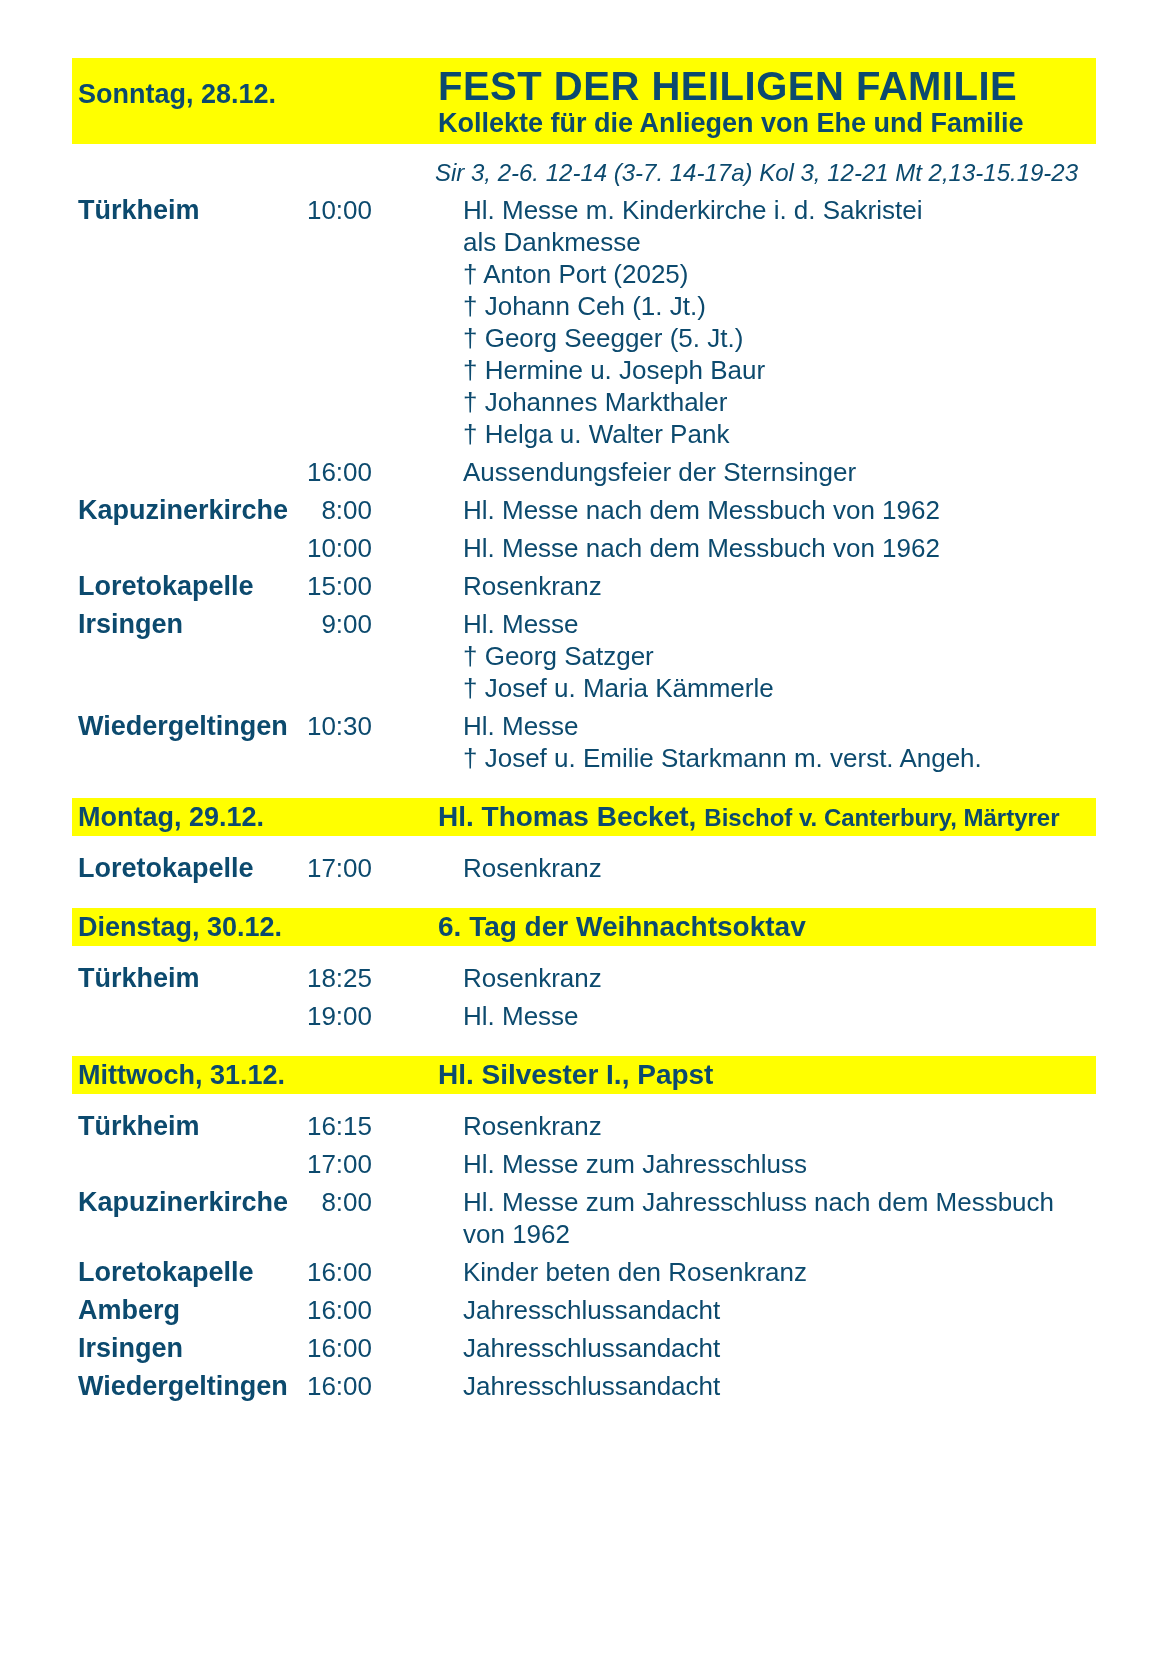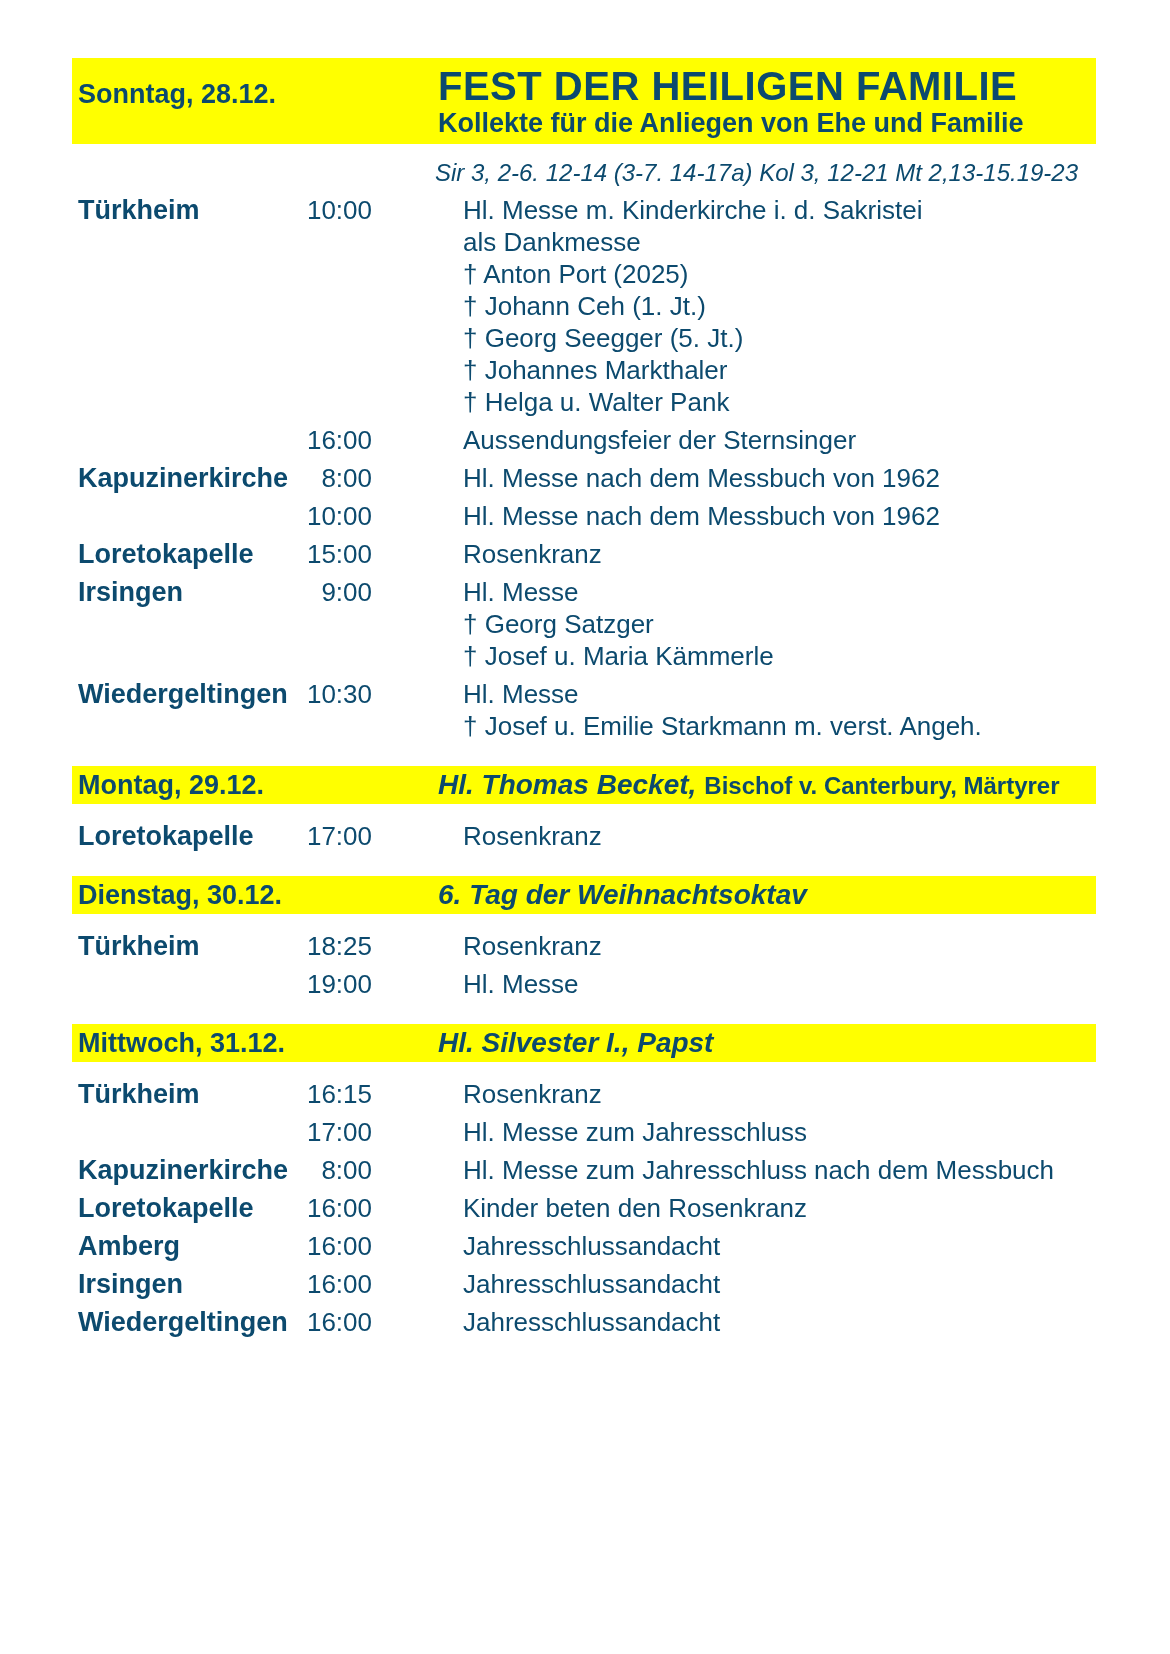--- a/index.html
+++ b/index.html
@@ -18,21 +18,21 @@
   .band { background: #ffff00; width: 100%; }
   .band-large { min-height: 84px; display: flex; padding: 7px 0 6px 6px; }
   .band-large .day-label { width: 360px; padding-top: 13px; }
   .day-label { font-weight: bold; font-size: 27px; line-height: 32px; white-space: nowrap; }
   .title-wrap { flex: 1; }
   .band-title { white-space: nowrap; }
   .band-large .band-title .big { font-size: 40px; line-height: 42px; font-weight: bold; letter-spacing: 0.5px; }
   .band-large .subtitle { font-size: 27px; font-weight: bold; line-height: 30px; margin-top: 1px; }
   .band-normal { min-height: 38px; display: flex; align-items: center; padding-left: 6px; margin-top: 24px; margin-bottom: 16px; }
   .band-normal .day-label { width: 360px; }
-  .band-normal .band-title .big { font-size: 28px; font-weight: bold; font-style: italic; }
+  .band-normal .band-title .big { font-size: 28px; font-weight: bold; }
   .band-title .small { font-size: 24px; font-weight: bold; margin-left: 8px; }
   .band-title .small:empty { display: none; }
   .readings { font-style: italic; font-size: 24px; line-height: 30px; margin: 14px 0 1px 363px; white-space: nowrap; }
   .entries { width: 100%; }
   .entry { display: flex; margin-top: 6px; padding-left: 6px; }
   .loc { width: 222px; font-weight: bold; font-size: 27px; line-height: 32px; white-space: nowrap; flex-shrink: 0; }
   .time { width: 72px; text-align: right; font-size: 26px; line-height: 32px; white-space: nowrap; flex-shrink: 0; }
   .desc { margin-left: 63px; flex: 1; min-width: 0; }
   .desc-line { font-size: 26px; line-height: 32px; white-space: nowrap; margin-left: 28px; }
 </style>
@@ -51,20 +51,21 @@
     <div class="entries">
       <div class="entry">
         <div class="loc">Türkheim</div>
         <div class="time">10:00</div>
         <div class="desc">
           <div class="desc-line">Hl. Messe m. Kinderkirche i. d. Sakristei</div>
           <div class="desc-line">als Dankmesse</div>
           <div class="desc-line">† Anton Port (2025)</div>
           <div class="desc-line">† Johann Ceh (1. Jt.)</div>
           <div class="desc-line">† Georg Seegger (5. Jt.)</div>
+          <div class="desc-line">† Hermine u. Joseph Baur</div>
           <div class="desc-line">† Johannes Markthaler</div>
           <div class="desc-line">† Helga u. Walter Pank</div>
         </div>
       </div>
       <div class="entry">
         <div class="loc"></div>
         <div class="time">16:00</div>
         <div class="desc">
           <div class="desc-line">Aussendungsfeier der Sternsinger</div>
         </div>
@@ -164,20 +165,21 @@
         <div class="time">17:00</div>
         <div class="desc">
           <div class="desc-line">Hl. Messe zum Jahresschluss</div>
         </div>
       </div>
       <div class="entry">
         <div class="loc">Kapuzinerkirche</div>
         <div class="time">8:00</div>
         <div class="desc">
           <div class="desc-line">Hl. Messe zum Jahresschluss nach dem Messbuch</div>
+          <div class="desc-line">von 1962</div>
         </div>
       </div>
       <div class="entry">
         <div class="loc">Loretokapelle</div>
         <div class="time">16:00</div>
         <div class="desc">
           <div class="desc-line">Kinder beten den Rosenkranz</div>
         </div>
       </div>
       <div class="entry">

